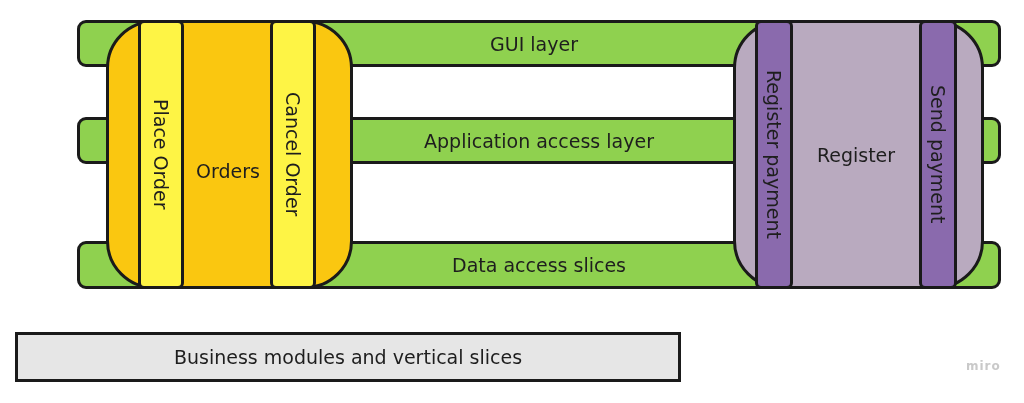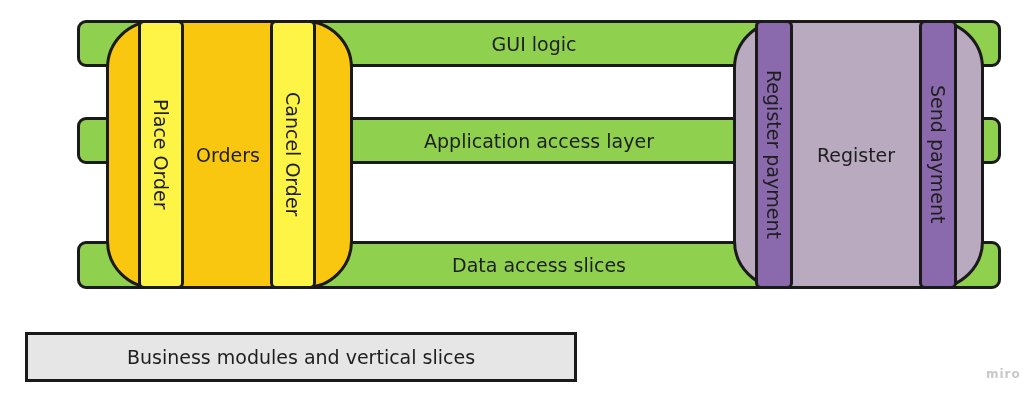--- a/index.html
+++ b/index.html
@@ -16,44 +16,44 @@
   .slice-purple { background:#8a6aad; }
   .vtext { writing-mode:vertical-rl; font-size:19px; white-space:nowrap; }
   .mlabel { font-size:19px; display:flex; align-items:center; justify-content:center; }
   .caption { background:#e6e6e6; border:3px solid #1a1a1a; display:flex; align-items:center; justify-content:center; font-size:19px; }
   .logo { font-size:12px; color:#c9c9c9; letter-spacing:1px; font-weight:bold; }
 </style>
 </head>
 <body>
 
 <div class="abs band" style="left:77px; top:20px; width:924px; height:47px;">
-  <span style="margin-left:-10px">GUI logic</span>
+  <span style="margin-left:-10px">GUI layer</span>
 </div>
 <div class="abs band" style="left:77px; top:117px; width:924px; height:47px;">
   <span>Application access layer</span>
 </div>
 <div class="abs band" style="left:77px; top:241px; width:924px; height:48px;">
   <span>Data access slices</span>
 </div>
 
 <div class="abs module orders" style="left:106px; top:20px; width:247px; height:269px;"></div>
-<div class="abs mlabel" style="left:183px; top:135px; width:90px; height:40px;">Orders</div>
+<div class="abs mlabel" style="left:183px; top:151px; width:90px; height:40px;">Orders</div>
 <div class="abs slice slice-yellow" style="left:138px; top:20px; width:46px; height:269px;">
   <span class="vtext">Place Order</span>
 </div>
 <div class="abs slice slice-yellow" style="left:270px; top:20px; width:46px; height:269px;">
   <span class="vtext">Cancel Order</span>
 </div>
 
 <div class="abs module payments" style="left:733px; top:20px; width:251px; height:269px;"></div>
 <div class="abs mlabel" style="left:792px; top:135px; width:128px; height:40px;">Register</div>
 <div class="abs slice slice-purple" style="left:755px; top:20px; width:38px; height:269px;">
   <span class="vtext">Register payment</span>
 </div>
 <div class="abs slice slice-purple" style="left:919px; top:20px; width:38px; height:269px;">
   <span class="vtext">Send payment</span>
 </div>
 
-<div class="abs caption" style="left:25px; top:332px; width:552px; height:50px;">
+<div class="abs caption" style="left:15px; top:332px; width:666px; height:50px;">
   <span>Business modules and vertical slices</span>
 </div>
 
-<div class="abs logo" style="left:966px; top:367px;margin-left:20px;">miro</div>
+<div class="abs logo" style="left:966px; top:359px;">miro</div>
 
 </body></html>

